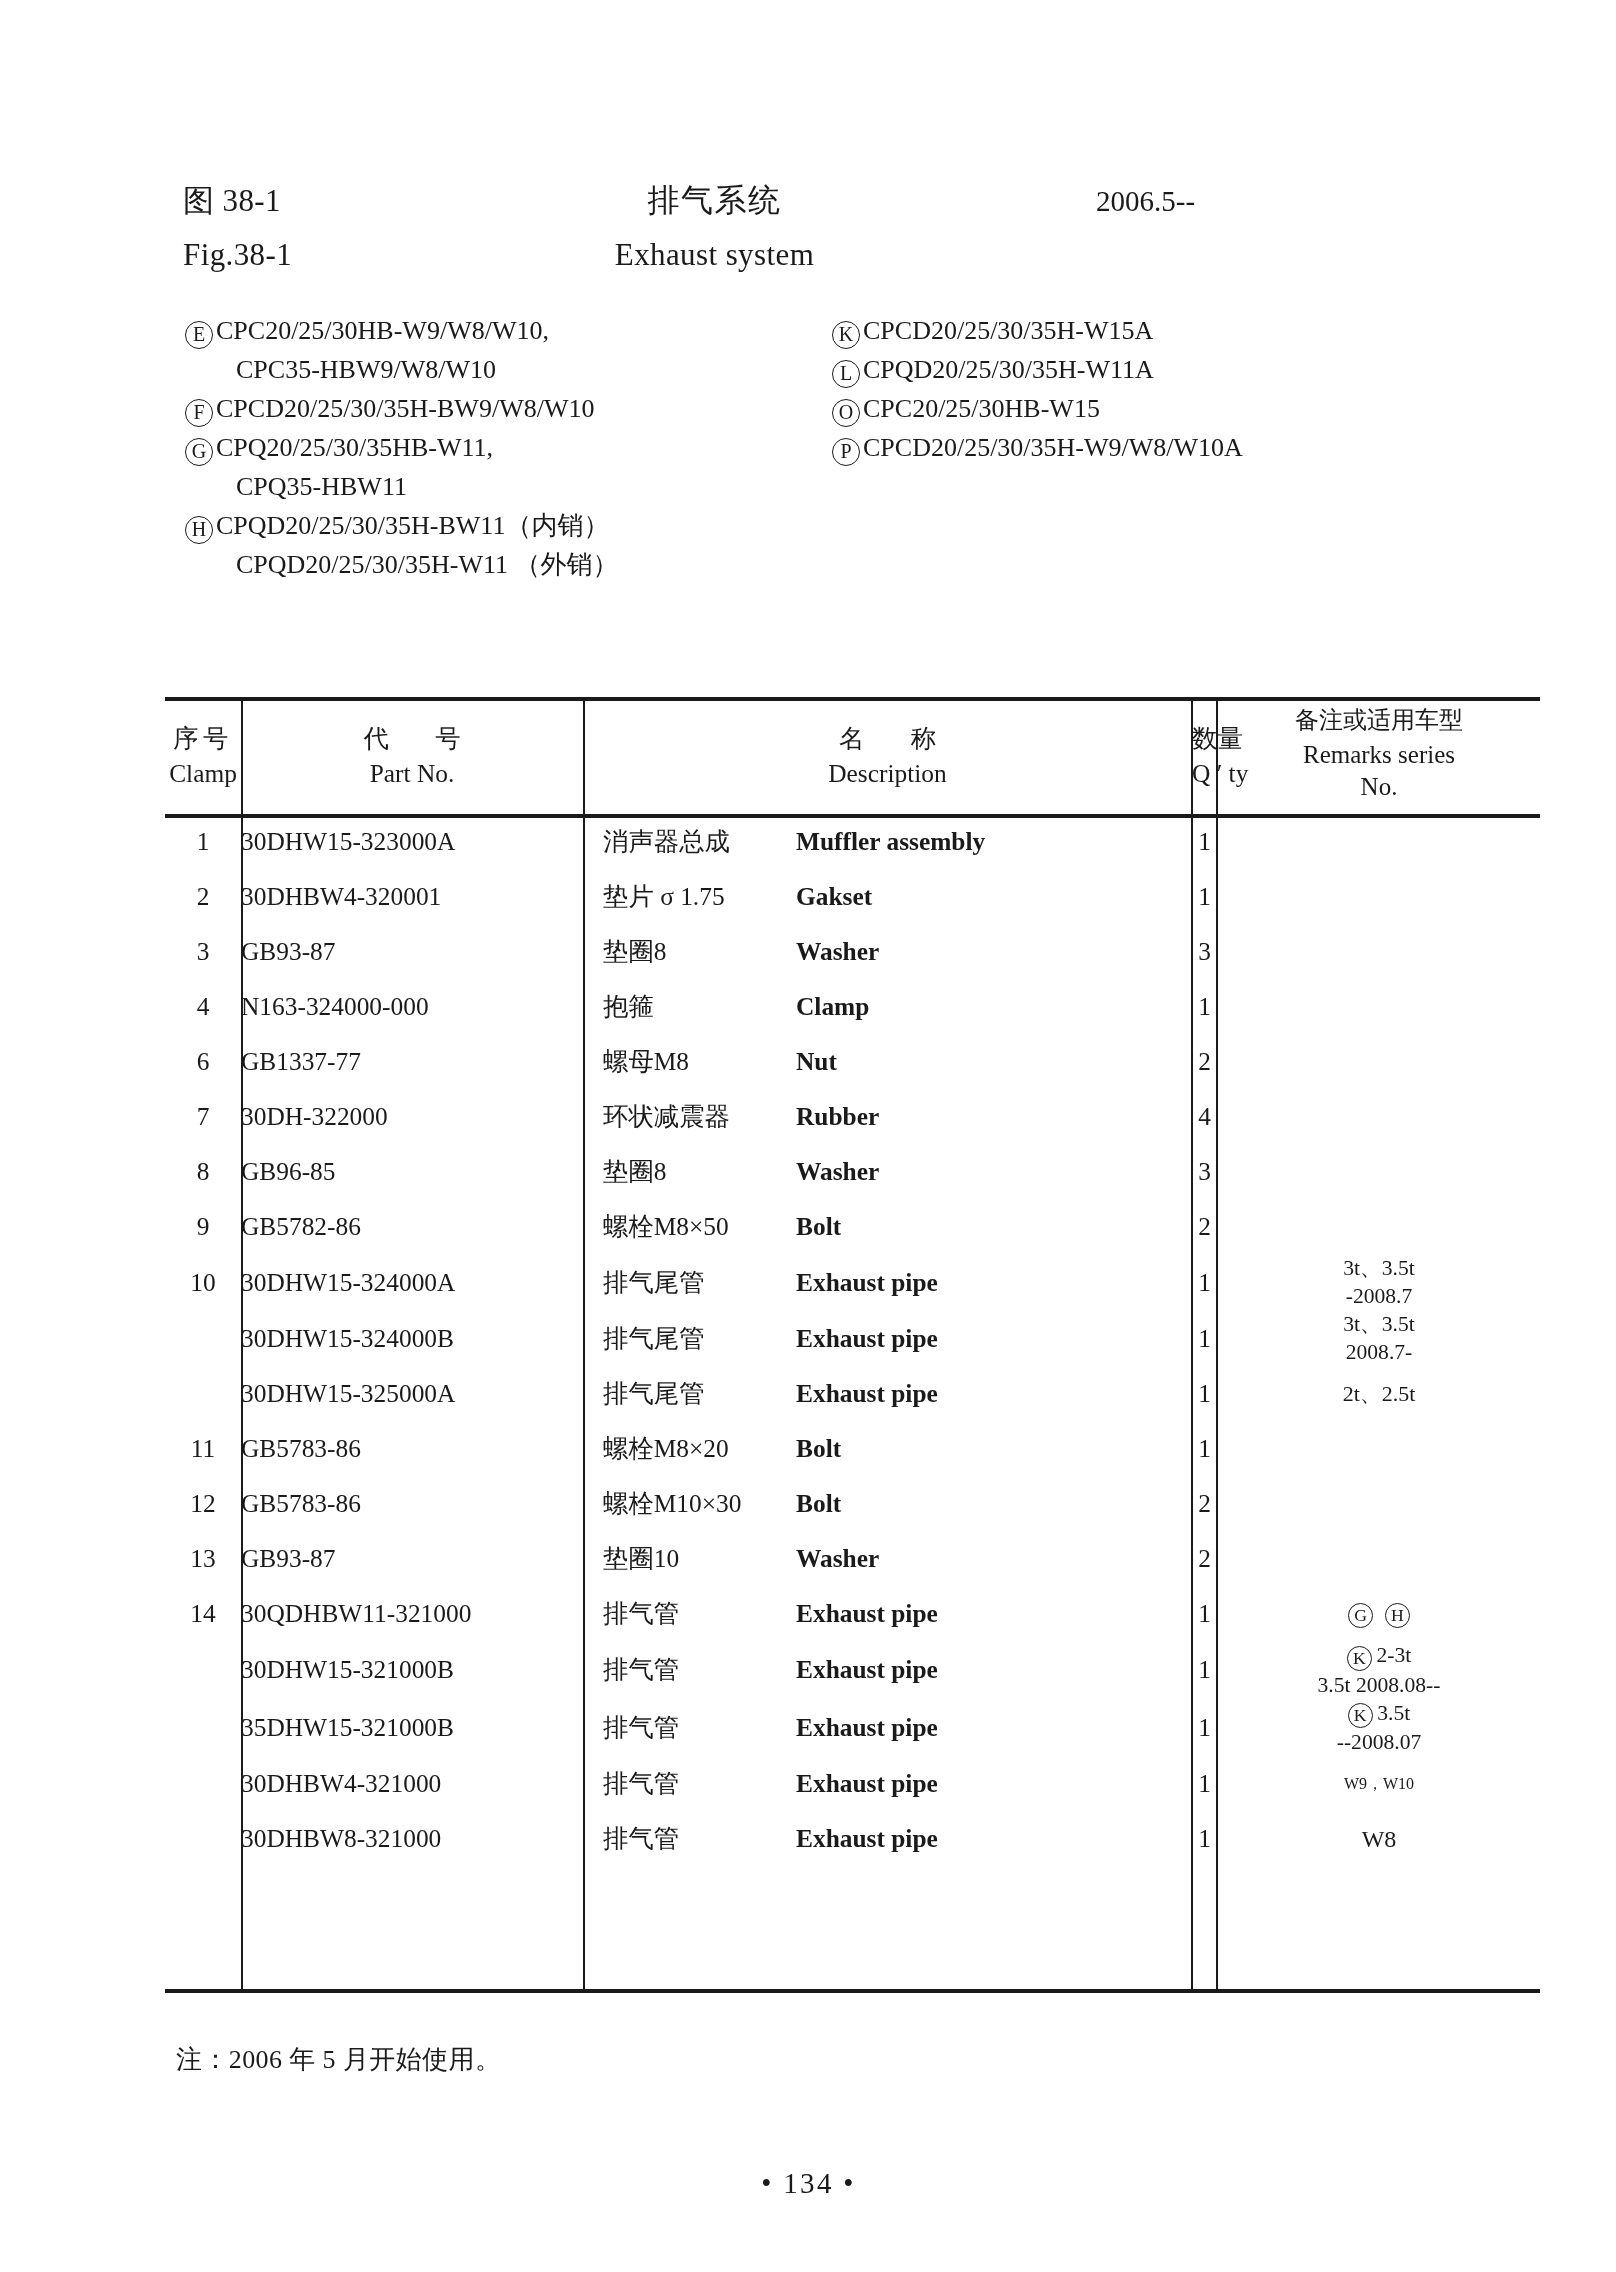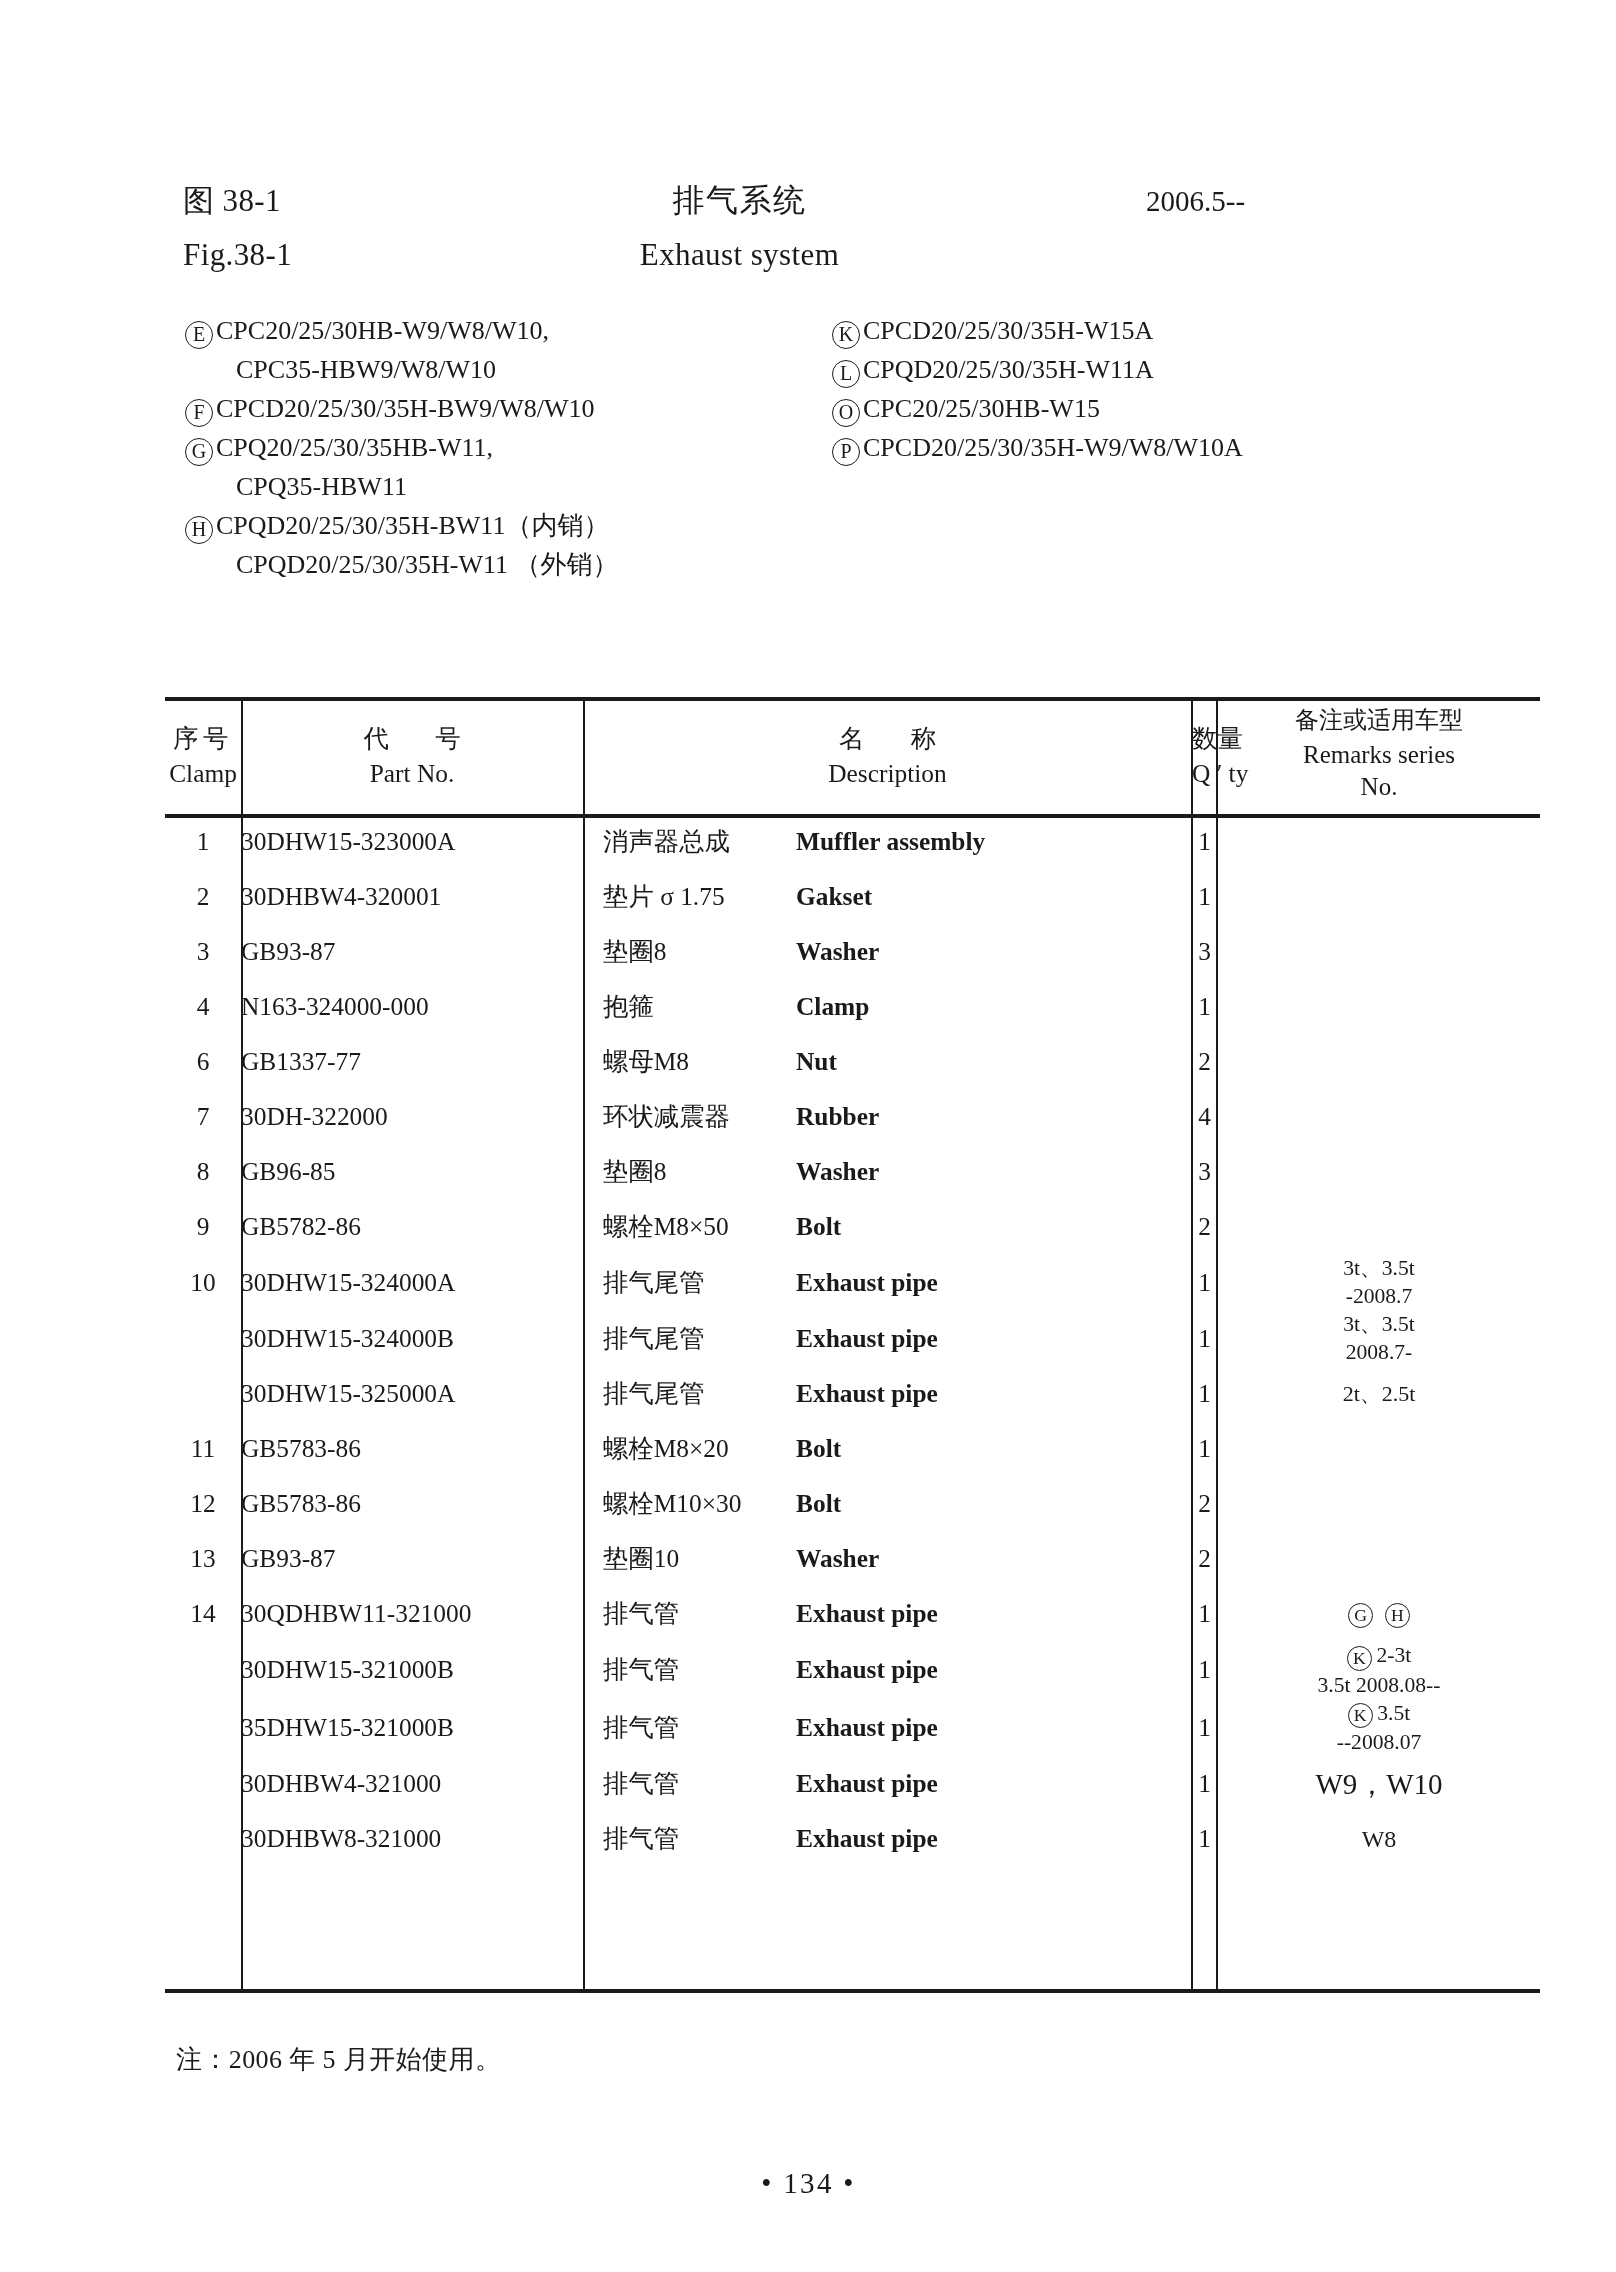--- a/index.html
+++ b/index.html
@@ -27,21 +27,20 @@
     position: absolute;
     left: 183px;
     top: 179px;
     width: 1248px;
     height: 116px;
   }
   .hdr-row {
     display: flex;
     align-items: baseline;
     height: 58px;
-    gap: 25px;
   }
   .hdr-fig {
     width: 285px;
     font-size: 31px;
     letter-spacing: 0.4px;
   }
   .hdr-title {
     width: 493px;
     text-align: center;
     font-size: 32px;
@@ -577,21 +576,21 @@
           <td class="item"></td>
           <td class="part">30DHBW4-321000</td>
           <td>
             <div class="desc-cell">
               <span class="desc-cn">排气管</span>
               <span class="desc-en">Exhaust pipe</span>
             </div>
           </td>
           <td class="qty">1</td>
           <td class="rmk">
-            <span class="rmk-l" style="font-size:29px;">W9，W10</span>
+            <span class="rmk-l" style="font-size:16px;">W9，W10</span>
           </td>
         </tr>
 
         <tr>
           <td class="item"></td>
           <td class="part">30DHBW8-321000</td>
           <td>
             <div class="desc-cell">
               <span class="desc-cn">排气管</span>
               <span class="desc-en">Exhaust pipe</span>

